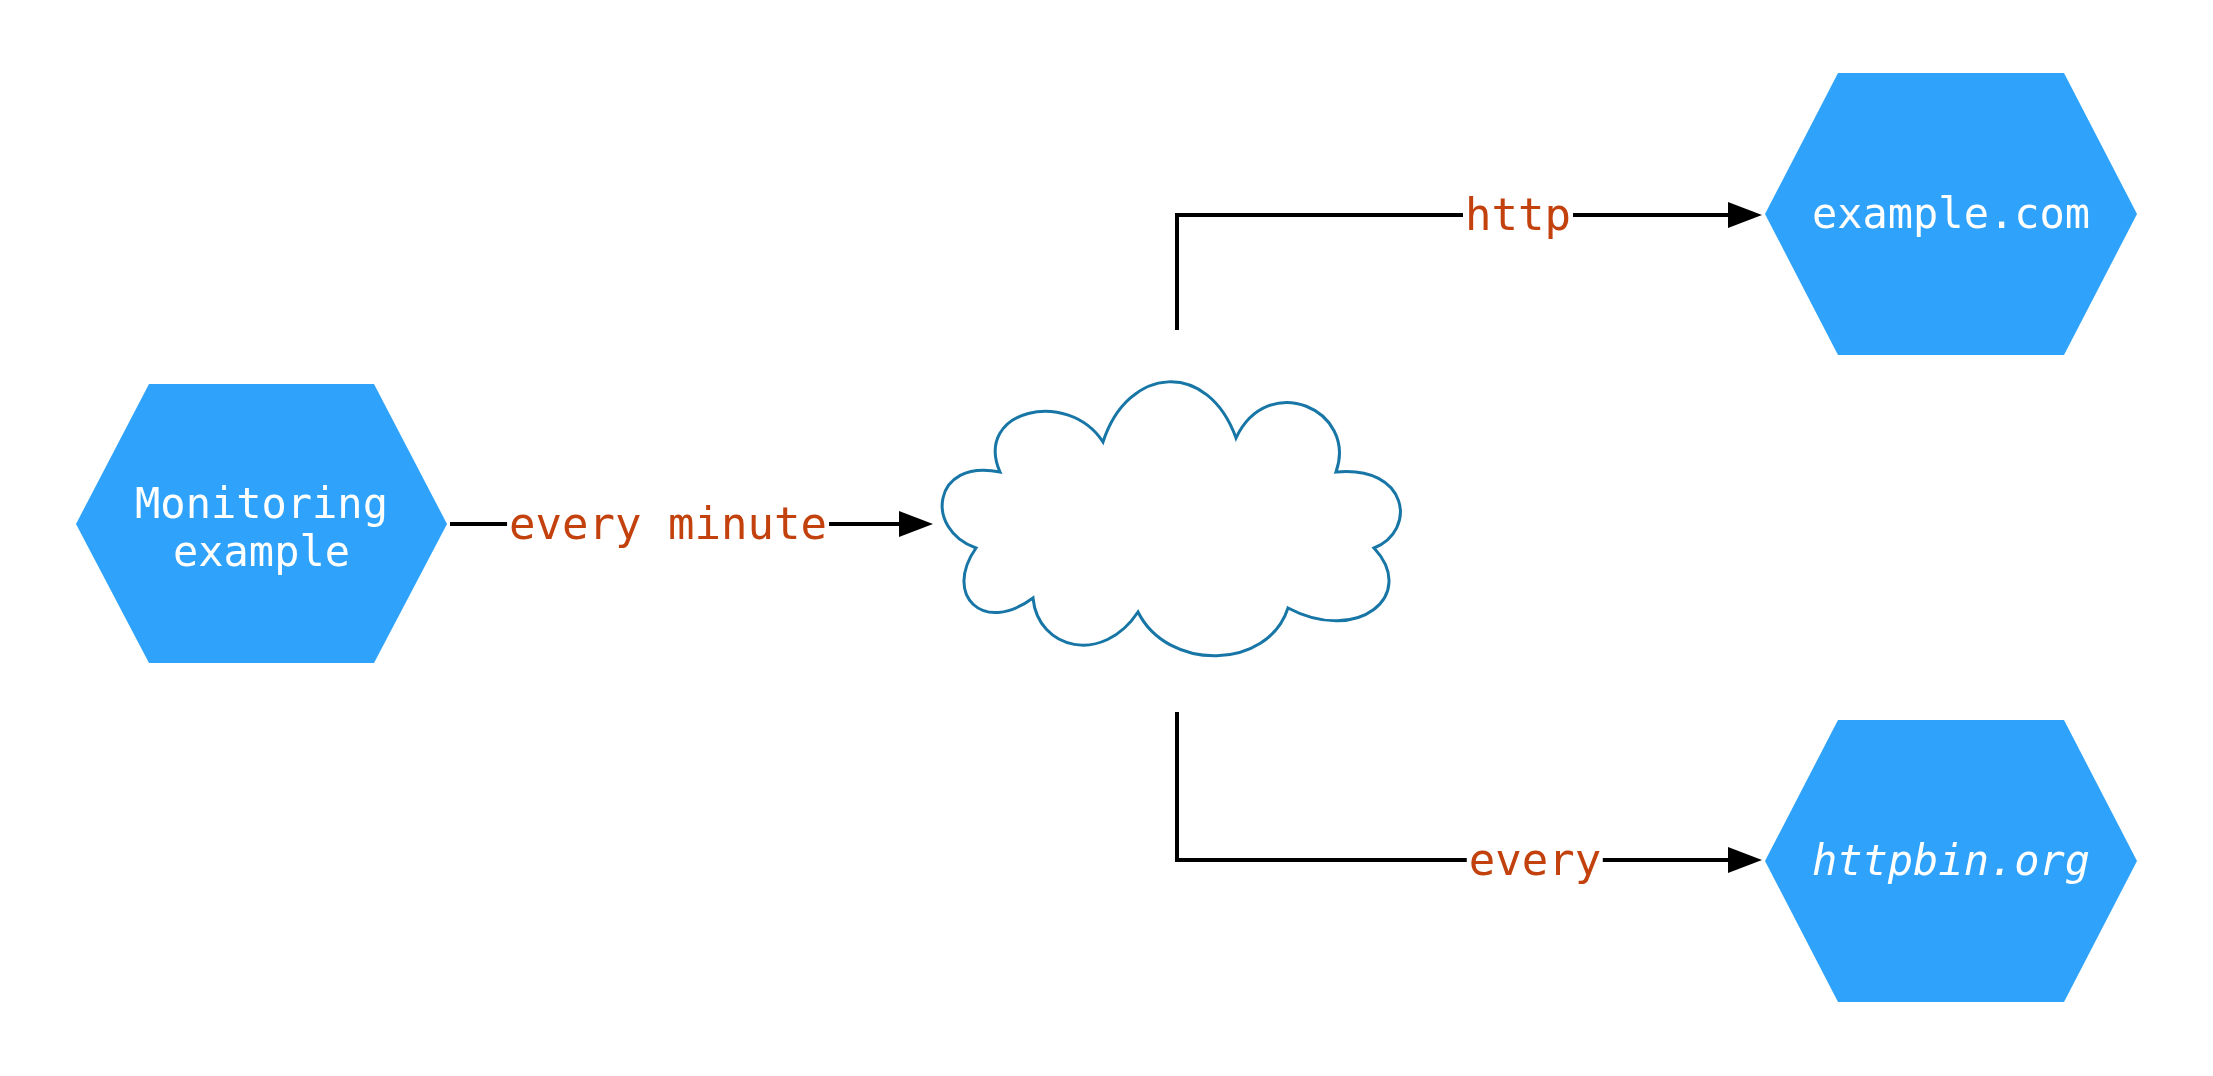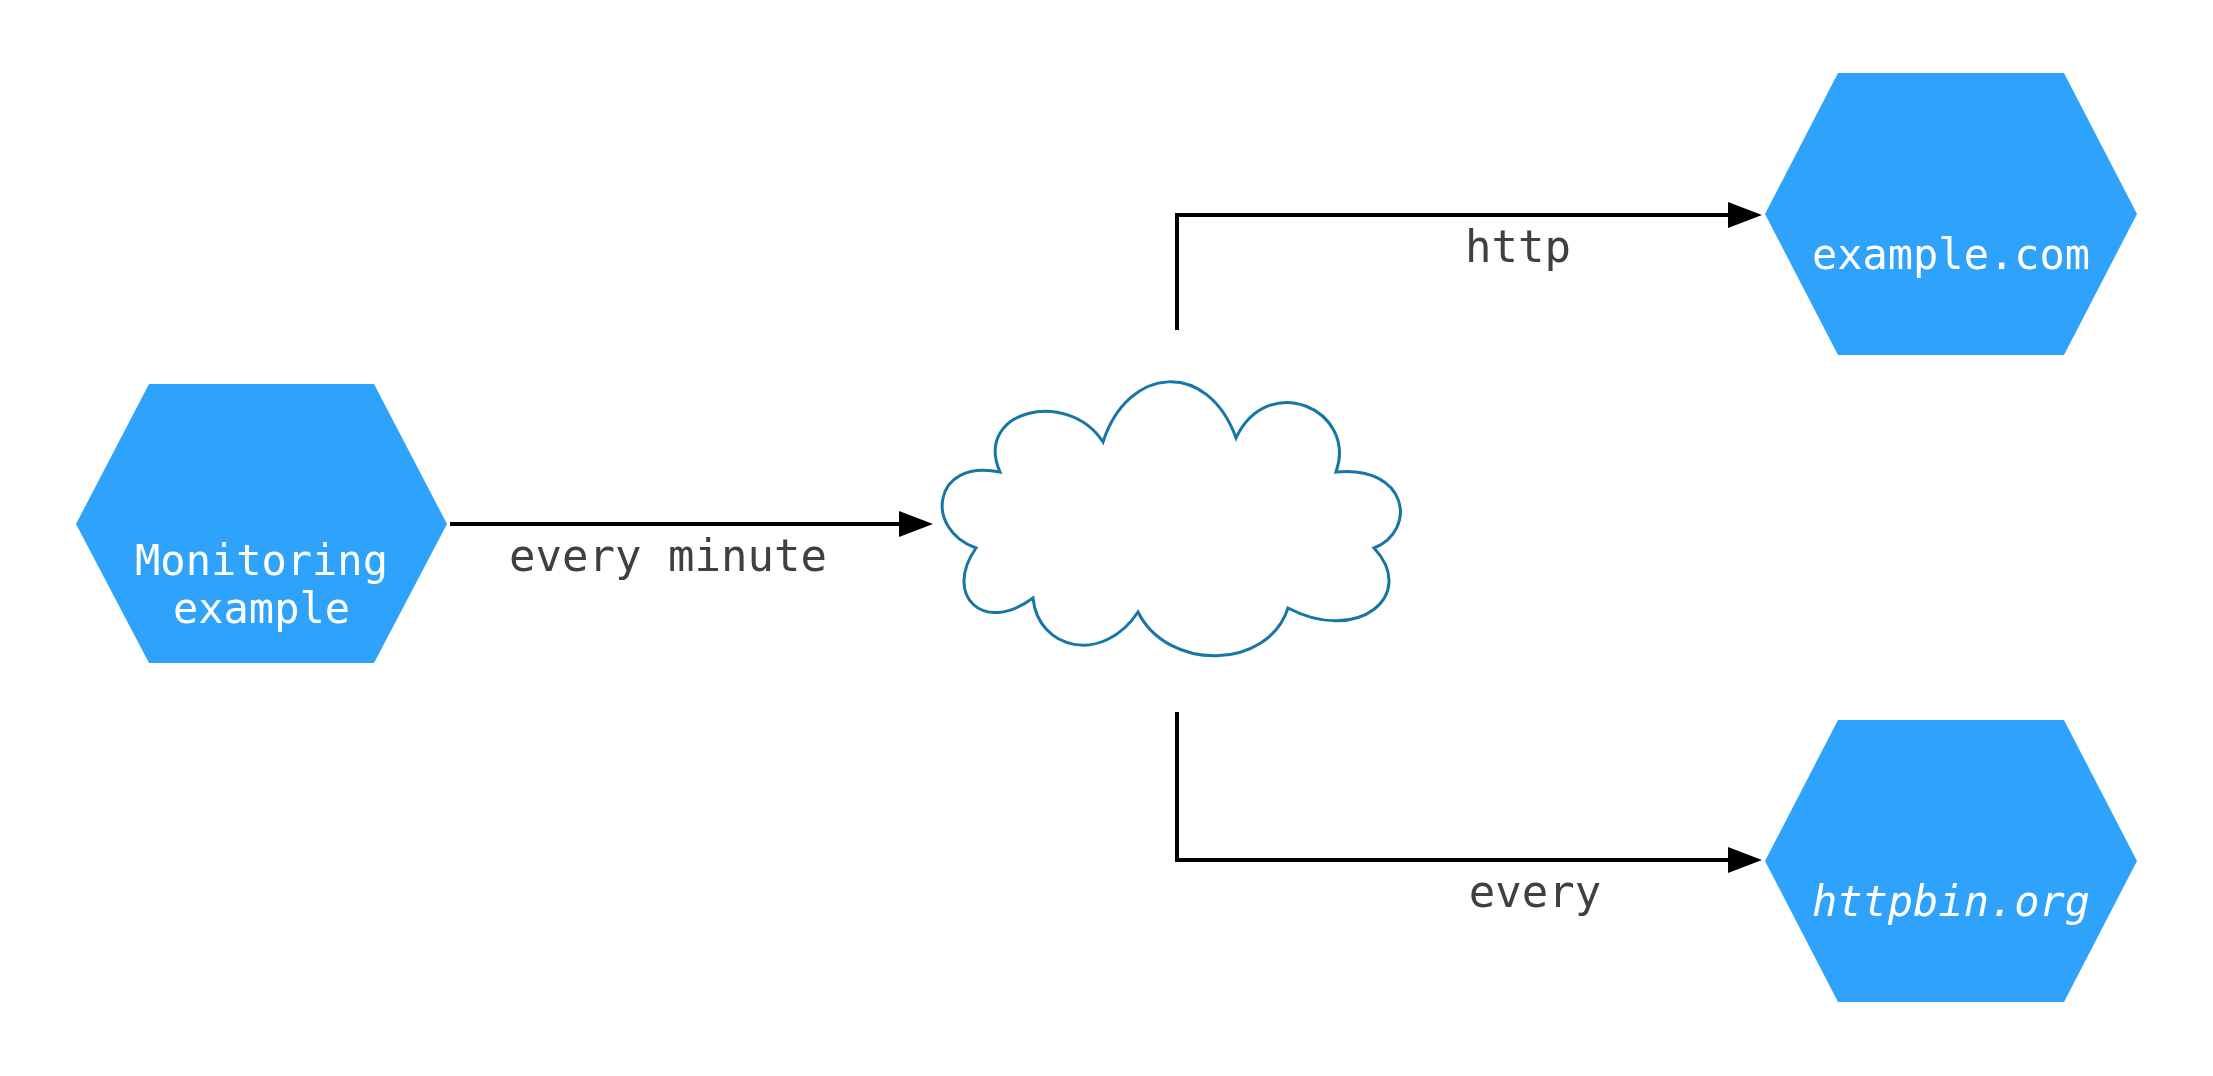--- a/index.html
+++ b/index.html
@@ -27,35 +27,33 @@
     display: flex;
     flex-direction: column;
     align-items: center;
     justify-content: center;
     text-align: left;
     color: #ffffff;
     font-size: 42px;
     line-height: 48px;
     white-space: pre;
     pointer-events: none;
-    margin-top: 41px;
   }
   .node-label.dark {
     color: #000000;
   }
   .edge-label {
     position: absolute;
     transform: translate(-50%, -50%);
     background: #ffffff;
-    color: #404040;
+    color: #c2410c;
     font-size: 44px;
     line-height: 44px;
     white-space: pre;
     padding: 0 2px;
-    margin-top: 32px;
   }
 </style>
 </head>
 <body>
 
 <div class="stage">
 
   <svg class="layer-svg" width="2213" height="1076" viewBox="0 0 2213 1076" xmlns="http://www.w3.org/2000/svg">
 
     <polygon points="76,524 149,384 374,384 447,524 374,663 149,663" fill="#2FA3FB"></polygon>
@@ -80,21 +78,21 @@
     <path d="M 450 524 H 899" stroke="#000000" stroke-width="4" fill="none"></path>
     <polygon points="933,524 899,511 899,537" fill="#000000"></polygon>
 
     <path d="M 1177 330 V 215 H 1728" stroke="#000000" stroke-width="4" fill="none"></path>
     <polygon points="1762,215 1728,202 1728,228" fill="#000000"></polygon>
 
     <path d="M 1177 712 V 860 H 1728" stroke="#000000" stroke-width="4" fill="none"></path>
     <polygon points="1762,860 1728,847 1728,873" fill="#000000"></polygon>
   </svg>
 
-  <div class="node-label" style="left:76px; top:404px; width:371px; height:279px;">
+  <div class="node-label" style="left:76px; top:388px; width:371px; height:279px;">
     <span>Monitoring</span>
     <span>example</span>
   </div>
 
 
   <div class="node-label" style="left:1765px; top:73px; width:372px; height:282px;">
     <span>example.com</span>
   </div>
 
   <div class="node-label" style="left:1765px; top:720px; width:372px; height:282px;font-style:italic;">

